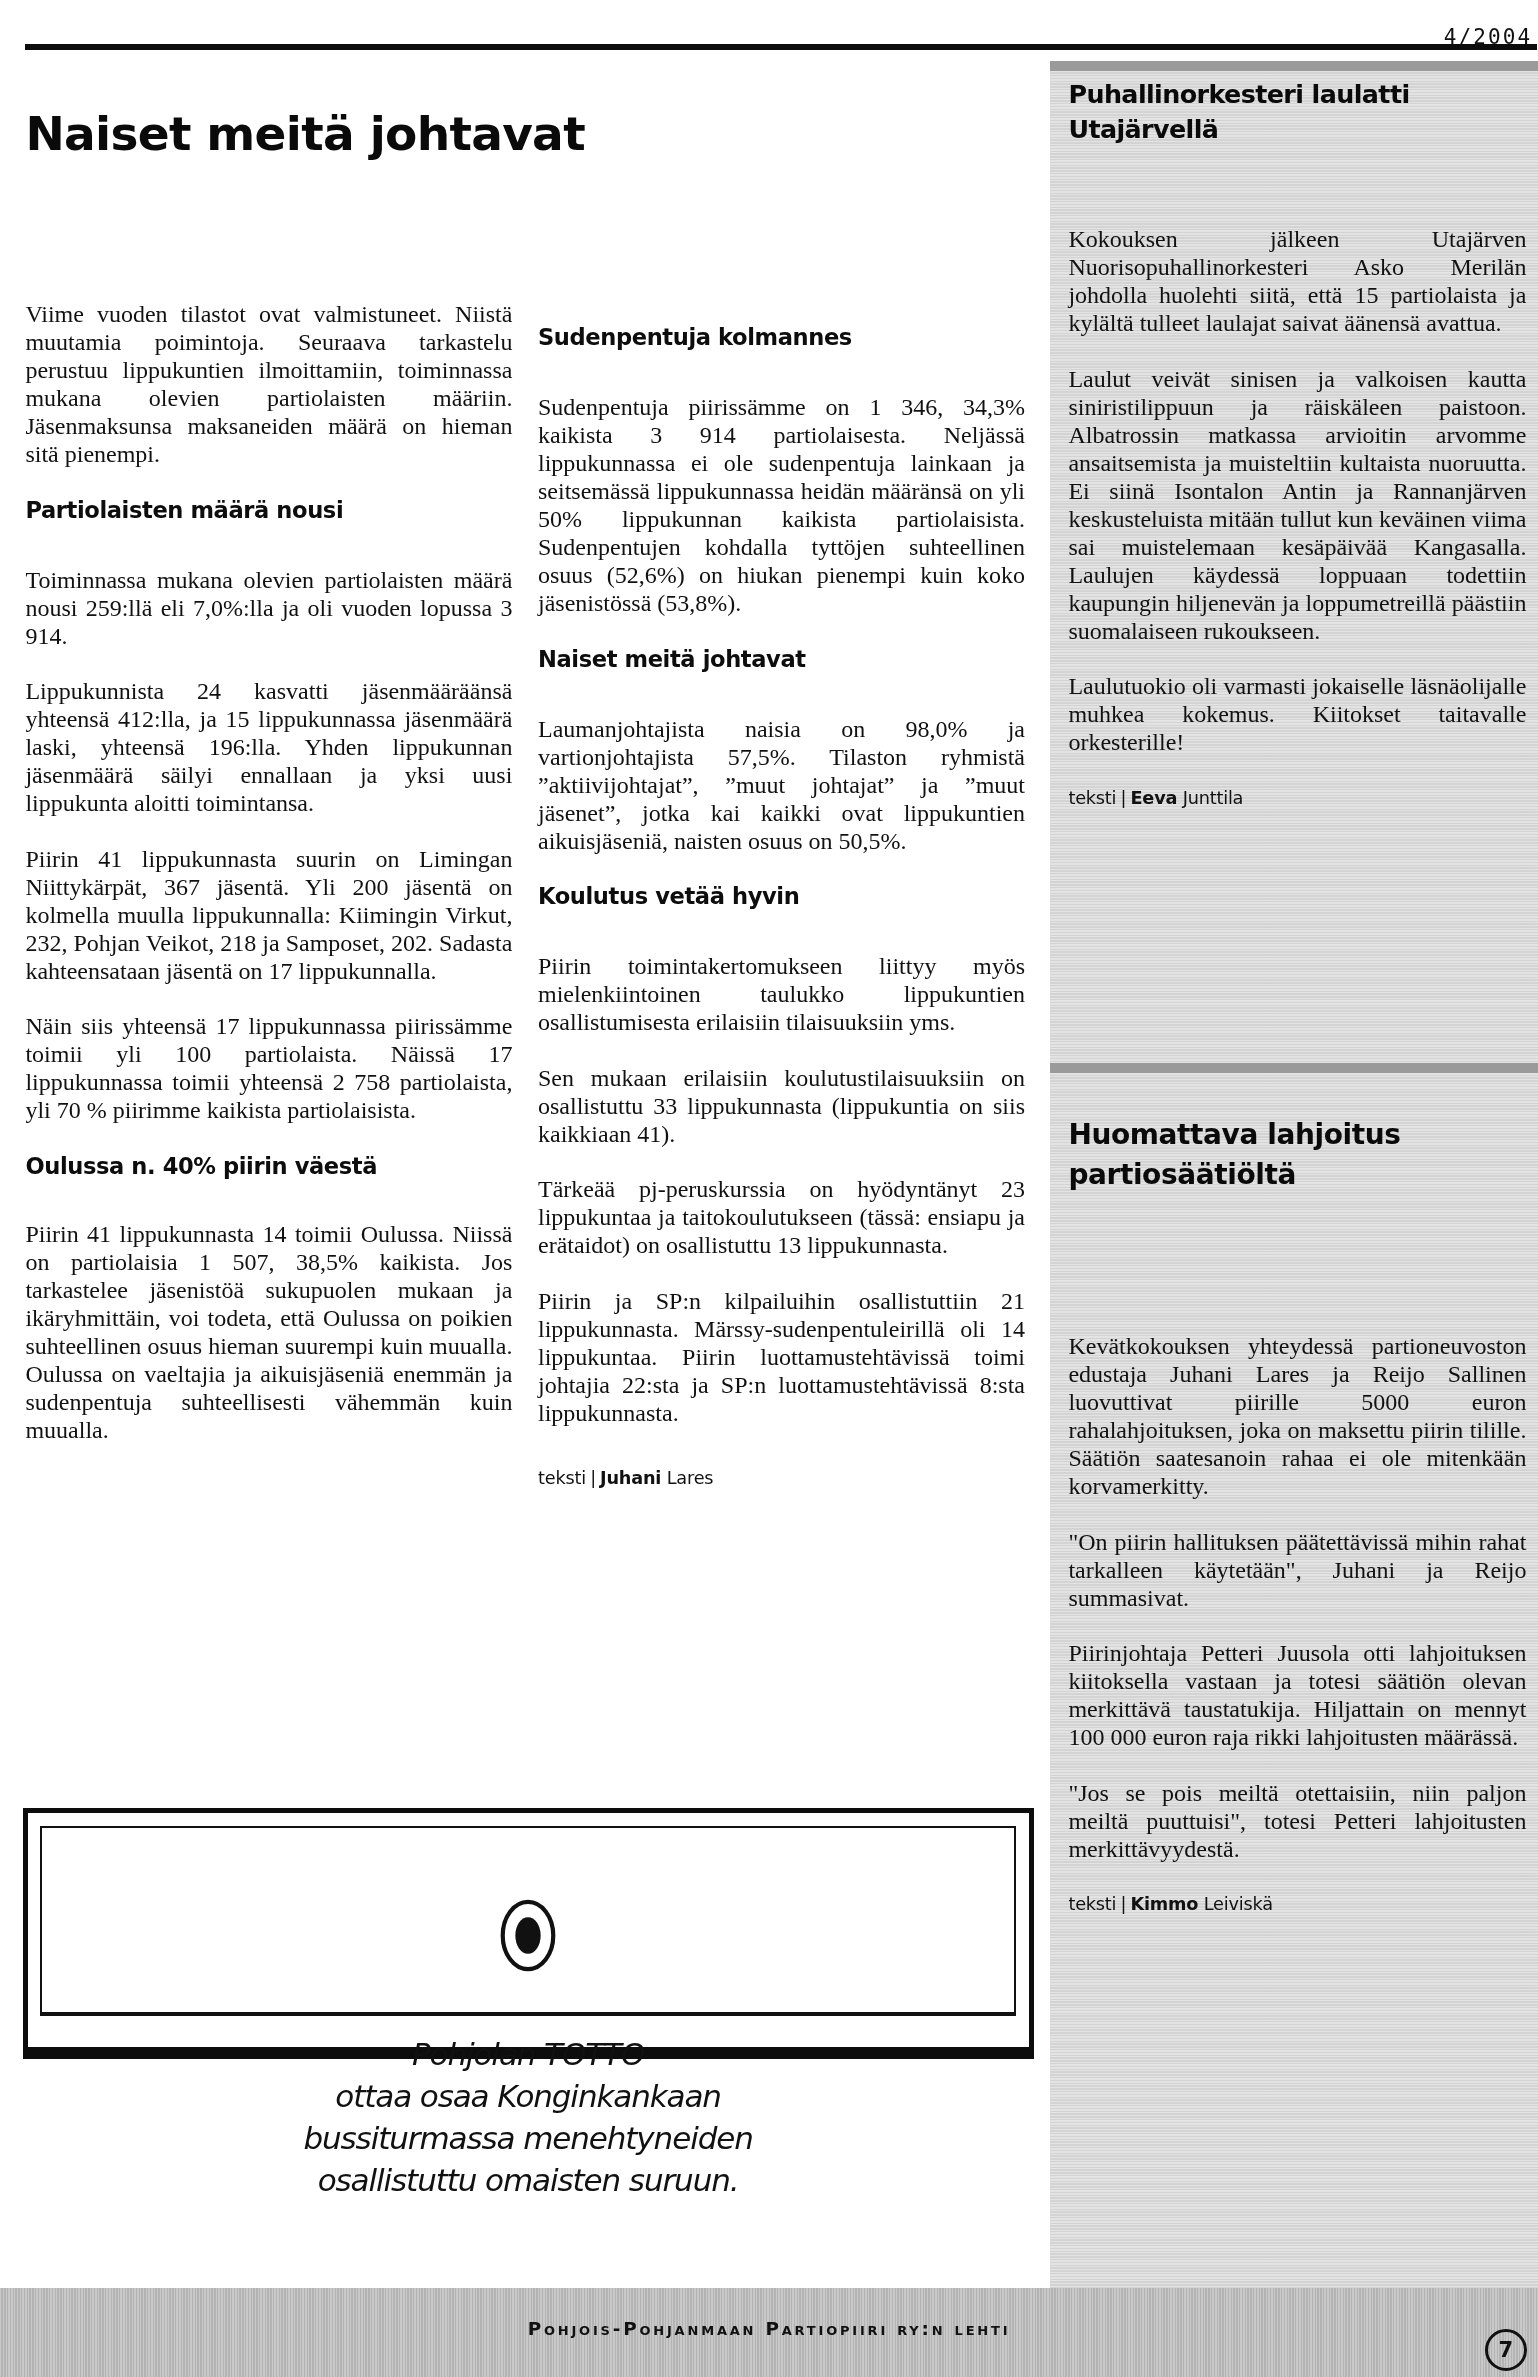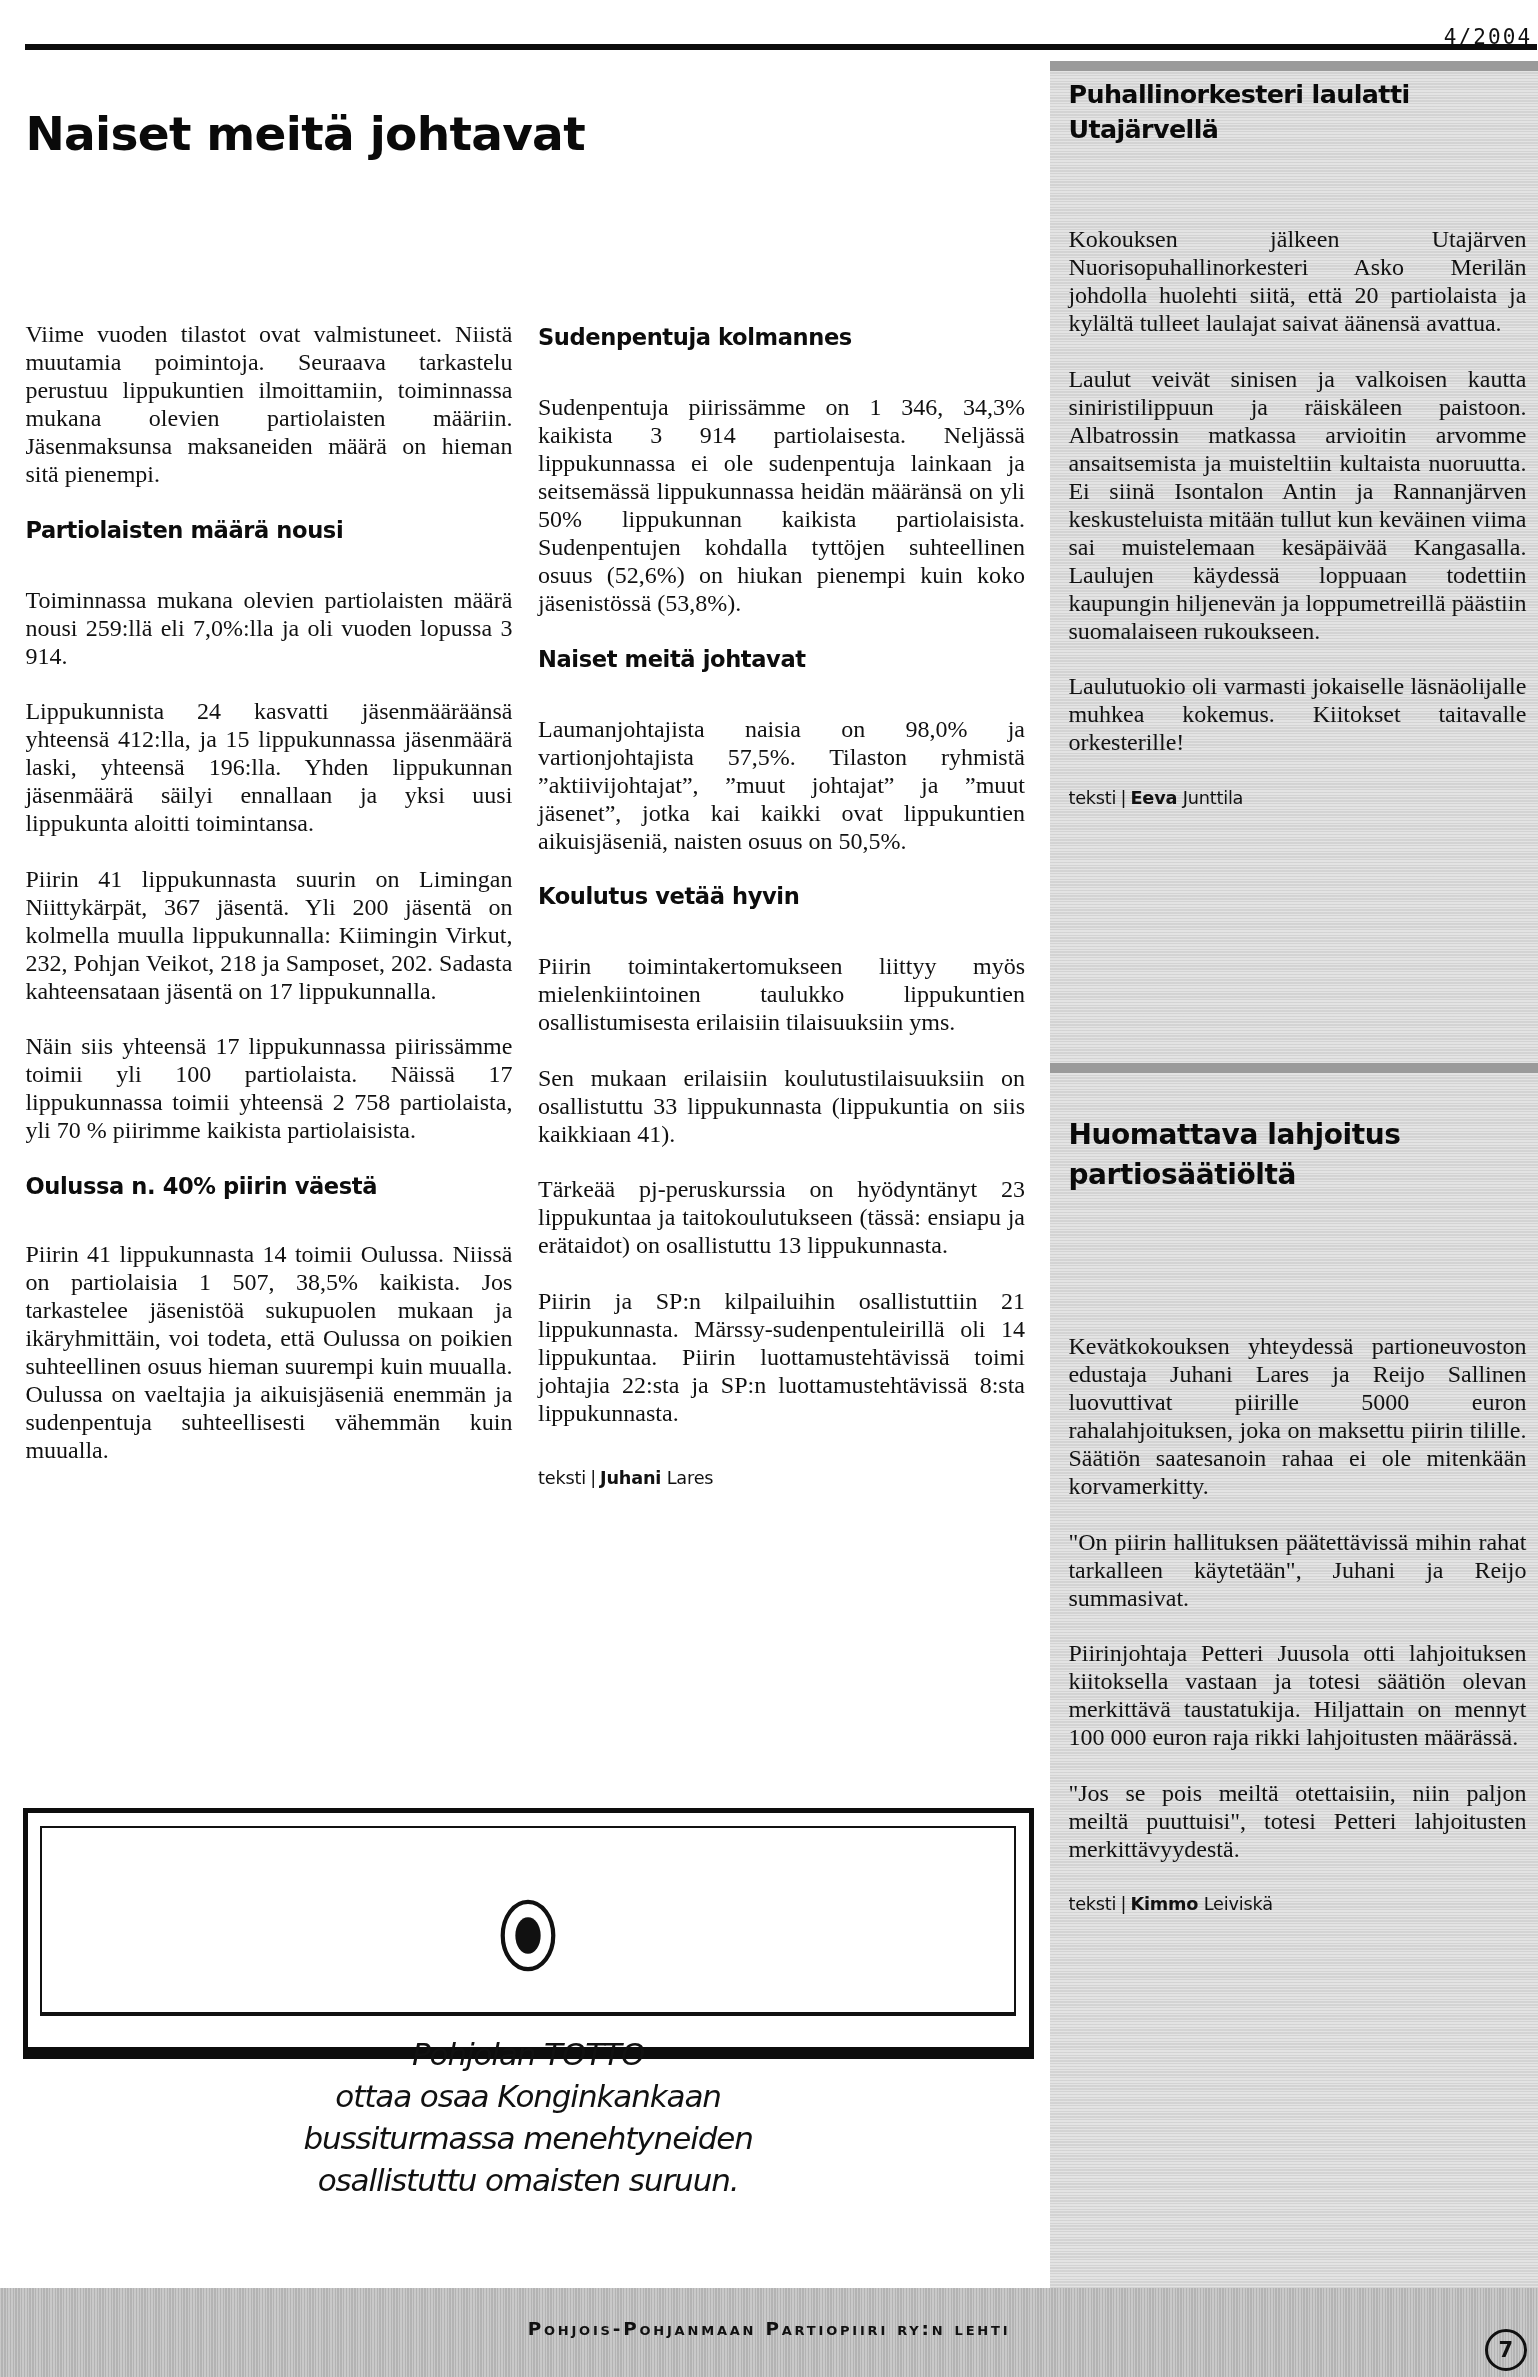--- a/index.html
+++ b/index.html
@@ -7,21 +7,21 @@
 
   .issue { position: absolute; top: 25.4px; right: 5.7px; font-family: "DejaVu Sans Mono", monospace; font-size: 21px; letter-spacing: 2.1px; color: #111; }
   .top-rule { position: absolute; top: 44px; left: 25.4px; width: 1512px; height: 6.4px; background: #0d0d0d; }
 
   .main-title { position: absolute; top: 106px; left: 25.4px; font-family: "DejaVu Sans", sans-serif; font-weight: bold; font-size: 47px; letter-spacing: -0.7px; color: #0a0a0a; margin: 0; }
 
   .col { position: absolute; font-family: "Liberation Serif", serif; font-size: 24px; line-height: 28px; text-align: justify; color: #111; }
   .col p { margin: 0 0 27.5px 0; hyphens: manual; }
   .col h3 { font-family: "DejaVu Sans", sans-serif; font-weight: bold; font-size: 22.6px; line-height: 28px; margin: 0 0 42px 0; color: #0d0d0d; letter-spacing: -0.4px; }
 
-  .col-1 { left: 25.4px; top: 320px; width: 487px; }
+  .col-1 { left: 25.4px; top: 300px; width: 487px; }
   .col-2 { left: 538px; top: 323px; width: 487px; }
 
   .byline { font-family: "DejaVu Sans", sans-serif; font-size: 17.7px; color: #111; letter-spacing: -0.2px; }
   .byline b { font-weight: bold; }
   .byline .sep { margin: 0 4.2px; }
 
   .sidebar { position: absolute; left: 1050px; top: 61px; width: 489px; height: 2296px; background: #dadada;
     background-image: repeating-linear-gradient(0deg, rgba(255,255,255,0.25) 0 1.4px, rgba(0,0,0,0.03) 1.4px 2.8px); }
   .sb-band { position: absolute; left: 0; width: 489px; height: 10px; background: #9a9a9a; }
   .sb-title { position: absolute; left: 18.4px; font-family: "DejaVu Sans", sans-serif; font-weight: bold; color: #0a0a0a; margin: 0; }
@@ -75,21 +75,21 @@
   <div class="byline">
     <span>teksti</span><span class="sep">|</span><b>Juhani</b>
     <span>Lares</span>
   </div>
 </div>
 
 <div class="sidebar">
   <div class="sb-band" style="top:0;"></div>
   <h2 class="sb-title sb-title-1" style="width:396px;">Puhallinorkesteri laulatti Utajärvellä</h2>
   <div class="sb-text sb-text-1">
-    <p>Kokouksen jälkeen Utajärven Nuorisopuhallinorkesteri Asko Merilän johdolla huolehti siitä, että 20 partiolaista ja kylältä tulleet laulajat saivat äänensä avattua.</p>
+    <p>Kokouksen jälkeen Utajärven Nuorisopuhallinorkesteri Asko Merilän johdolla huolehti siitä, että 15 partiolaista ja kylältä tulleet laulajat saivat äänensä avattua.</p>
     <p>Laulut veivät sinisen ja valkoisen kautta siniristilippuun ja räiskäleen paistoon. Albatrossin matkassa arvioitin arvomme ansaitsemista ja muisteltiin kultaista nuoruutta. Ei siinä Isontalon Antin ja Rannanjärven keskusteluista mitään tullut kun keväinen viima sai muistelemaan kesäpäivää Kangasalla. Laulujen käydessä loppuaan todettiin kaupungin hiljenevän ja loppumetreillä päästiin suomalaiseen rukoukseen.</p>
     <p>Laulutuokio oli varmasti jokaiselle läsnäolijalle muhkea kokemus. Kiitokset taitavalle orkesterille!</p>
     <div class="byline">
       <span>teksti</span><span class="sep">|</span><b>Eeva</b>
       <span>Junttila</span>
     </div>
   </div>
 
   <div class="sb-band" style="top:1002px;"></div>
   <h2 class="sb-title sb-title-2" style="width:367px;">Huomattava lahjoitus partiosäätiöltä</h2>

